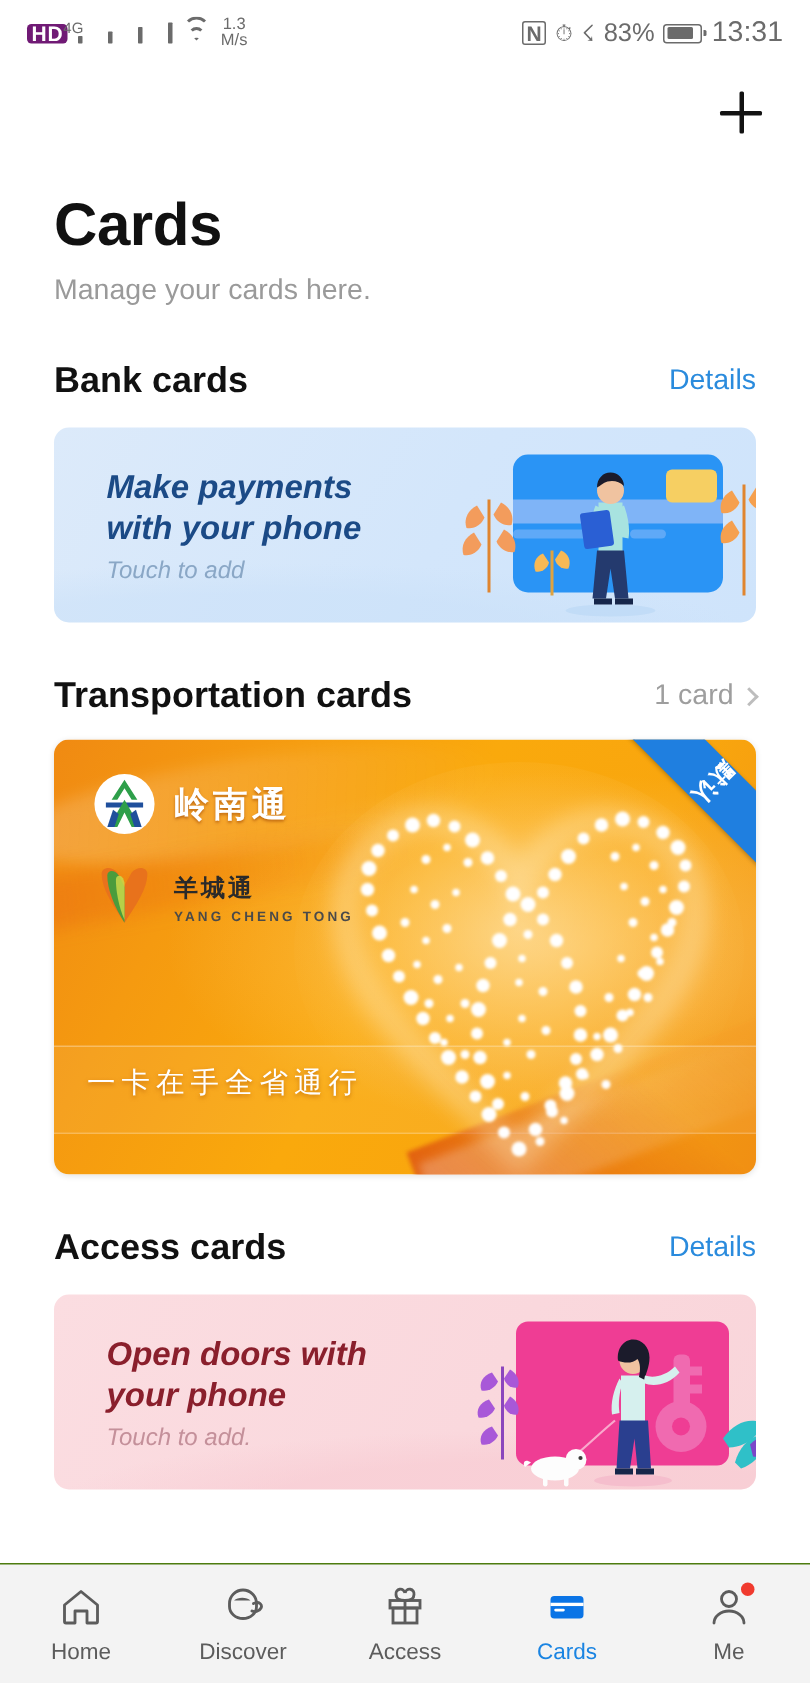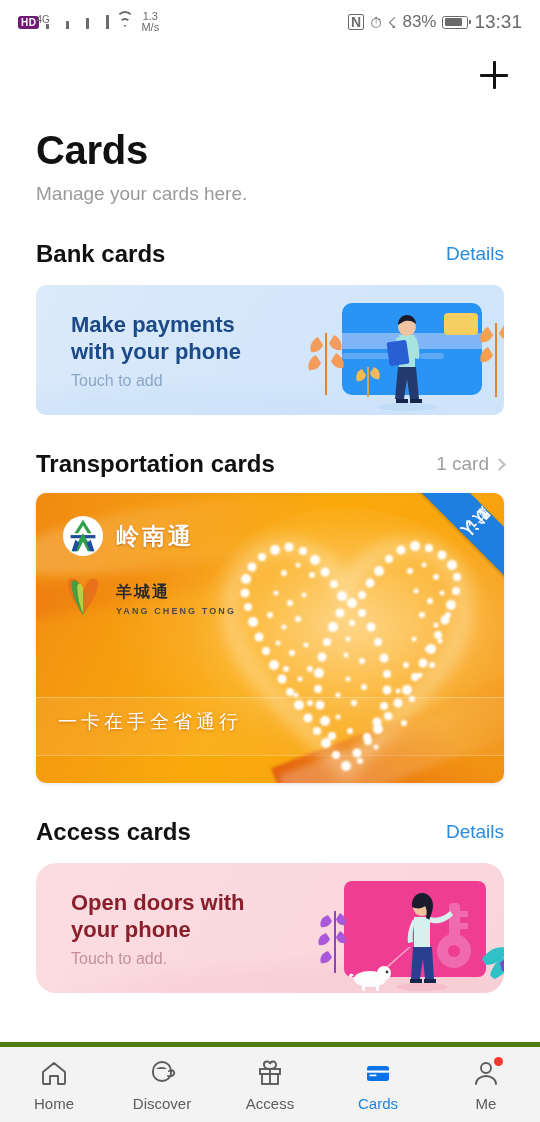--- a/index.html
+++ b/index.html
@@ -16,21 +16,21 @@
   .statusbar{
     height:44px; width:100%;
     display:flex; align-items:center;
     padding:0 18px;
     color:#6b6b6b;
     font-size:17px;
   }
   .sb-left{ display:flex; align-items:center; gap:7px; }
   .sb-right{ display:flex; align-items:center; gap:6px; margin-left:auto; }
   .hd-badge{
-    background:#701a75; color:#fff; font-size:10px; font-weight:bold;
+    background:#701a75; color:#fff; font-size:14px; font-weight:bold;
     border-radius:3px; padding:1px 3px; letter-spacing:.5px; line-height:11px;
   }
   .sig-wrap{ display:flex; align-items:flex-end; gap:17px; position:relative; }
   .sig-4g{ font-size:10px; position:absolute; left:-10px; top:-1px; }
   .sig-bar{ width:3px; background:#6b6b6b; border-radius:.5px; }
   .sig-bar.b1{height:5px}.sig-bar.b2{height:8px}.sig-bar.b3{height:11px}.sig-bar.b4{height:14px}
   .wifi{ position:relative; width:18px; height:15px; }
   .wifi i{
     position:absolute; left:50%; bottom:1px; transform:translateX(-50%);
     border:2px solid #6b6b6b; border-bottom-color:transparent;
@@ -84,24 +84,24 @@
   .sec-right{ display:flex; align-items:center; gap:6px; }
   .sec-count{ font-size:19px; color:#9e9e9e; }
   .chev{
     width:9px; height:9px; border-right:2px solid #bdbdbd; border-top:2px solid #bdbdbd;
     transform:rotate(45deg); display:inline-block;
   }
 
   
   .banner{
     position:relative; margin:16px 36px 0; height:130px;
-    border-radius:10px; overflow:hidden;
+    border-radius:10px; overflow:hidden;font-style:italic;
   }
   .banner.bank{ background:linear-gradient(120deg,#dceafa 0%,#d3e6fb 55%,#cfe4fb 100%); }
-  .banner.access{ background:linear-gradient(120deg,#fbdde1 0%,#fad8dd 60%,#f9d5da 100%);border-radius:20px; }
+  .banner.access{ background:linear-gradient(120deg,#fbdde1 0%,#fad8dd 60%,#f9d5da 100%); }
   .banner .wave{
     position:absolute; left:0; right:0; bottom:0; height:40px; opacity:.5;
   }
   .banner.bank .wave{ background:radial-gradient(ellipse at 30% 120%, #c9e0f8 40%, transparent 70%); }
   .banner.access .wave{ background:radial-gradient(ellipse at 70% 120%, #f7c8d0 40%, transparent 70%); }
   .ban-txt{ position:absolute; left:35px; top:26px; z-index:3; }
   .ban-h{ font-size:22px; font-weight:bold; line-height:27px; }
   .banner.bank .ban-h{ color:#1b4a86; }
   .banner.access .ban-h{ color:#8a1f2c; }
   .ban-s{ font-size:16px; margin-top:7px; }
@@ -165,21 +165,21 @@
   .ribbon span{
     color:#fff; font-size:15px; font-weight:bold; letter-spacing:2px;
     transform:rotate(90deg); white-space:nowrap;
     font-family:"DejaVu Sans","Liberation Sans",sans-serif;
   }
 
   
   .navbar{
     position:absolute; left:0; bottom:0; width:540px; height:80px;
     background:#f3f3f3; display:flex; align-items:center;
-    border-top:5px solid #4d7c0f;
+    border-top:1px solid #4d7c0f;
   }
   .nav-item{
     flex:1; display:flex; flex-direction:column; align-items:center;
     gap:7px; cursor:pointer; position:relative;
   }
   .nav-ic{ width:30px; height:30px; display:block; }
   .nav-lb{ font-size:15px; color:#5c5c5c; }
   .nav-item.active .nav-lb{ color:#1a84e2; }
   .dot-badge{
     position:absolute; width:9px; height:9px; border-radius:50%;

